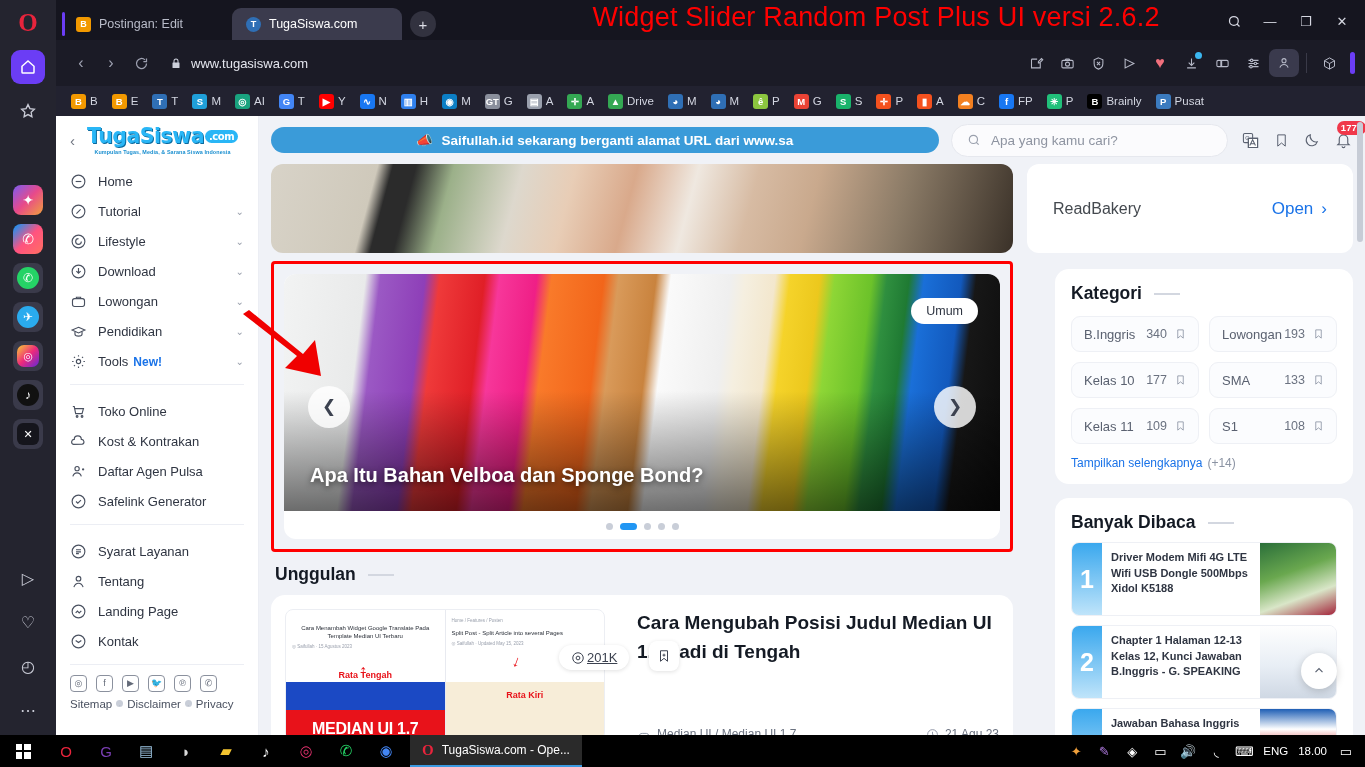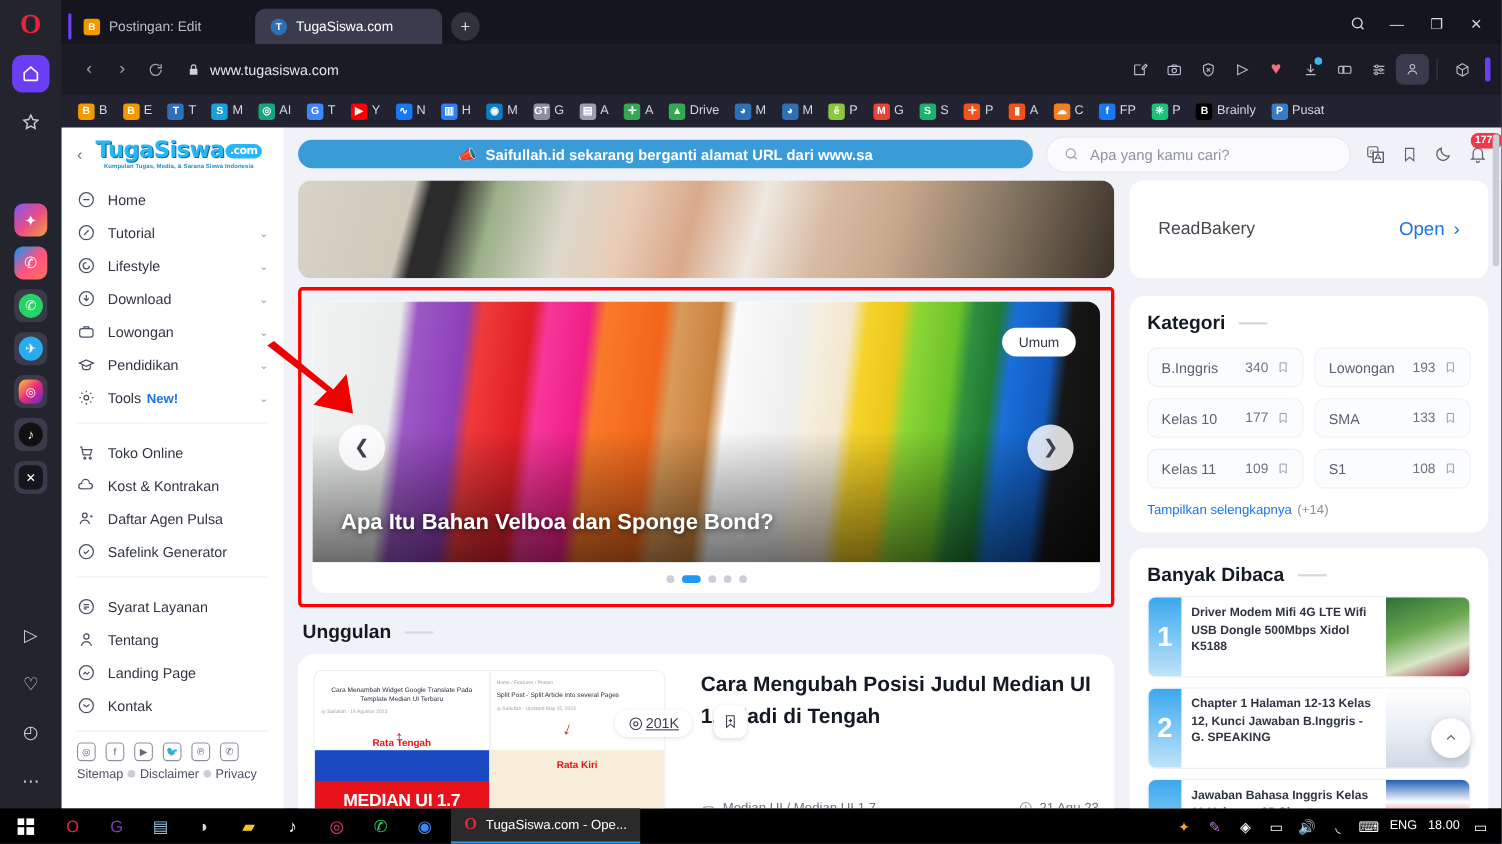--- a/index.html
+++ b/index.html
@@ -228,21 +228,21 @@
     position:absolute; left: 378px; top: 46px; width: 30px; height: 30px; border-radius: 8px; background:#fff;
     display:flex; align-items:center; justify-content:center; color:#3c4250; box-shadow: 0 1px 4px rgba(0,0,0,.12);
   }
   .feat-body { flex:1; padding-left: 18px; display:flex; flex-direction:column; }
   .feat-title { font-size: 19px; font-weight: 700; color:#141a24; line-height: 1.5; }
   .feat-foot { margin-top: auto; display:flex; align-items:center; justify-content:space-between;
     font-size: 12px; color:#6b7280; }
   .feat-foot span { display:flex; align-items:center; gap: 6px; }
 
   
-  .card { background:#fff; border-radius: 14px; padding: 14px 16px; }
+  .card { background:#fff; border-radius: 14px; padding: 14px 16px; margin-left: 28px; }
   .cat-grid { display:flex; flex-wrap: wrap; gap: 10px; margin-top: 12px; }
   .cat {
     width: calc(50% - 5px); background:#fbfcfe; border:1px solid #eef0f5; border-radius: 9px;
     height: 36px; display:flex; align-items:center; padding: 0 12px; font-size: 13px; color:#5a6170;
   }
   .cat-count { margin-left:auto; margin-right: 8px; color:#6b7280; font-size: 12.5px; }
   .more { margin-top: 12px; font-size: 12px; color:#1a73e8; }
   .more .plus { color:#8b93a3; margin-left: 5px; }
   .pop { display:flex; align-items:stretch; background:#fff; border:1px solid #eef0f5;
     border-radius: 8px; overflow:hidden; margin-top: 9px; height: 74px; }
@@ -324,20 +324,21 @@
         <div class="tab-accent"></div>
         <div class="tab-fav" style="background:#f29900">B</div>
         <span>Postingan: Edit</span>
       </div>
       <div class="tab active">
         <div class="tab-fav" style="background:#2f6fb5;border-radius:50%">T</div>
         <span>TugaSiswa.com</span>
       </div>
       <div class="newtab">+</div>
     </div>
+    <div class="overlay-title">Widget Slider Random Post Plus UI versi 2.6.2</div>
     <div class="win-ctrls">
       <div class="win-btn">
         <svg width="15" height="15" viewBox="0 0 24 24" fill="none" stroke="currentColor" stroke-width="2">
             <circle cx="11" cy="11" r="7"></circle>
             <path d="M20 20l-4-4"></path>
           </svg>
       </div>
       <div class="win-btn">—</div>
       <div class="win-btn">❐</div>
       <div class="win-btn">✕</div>

